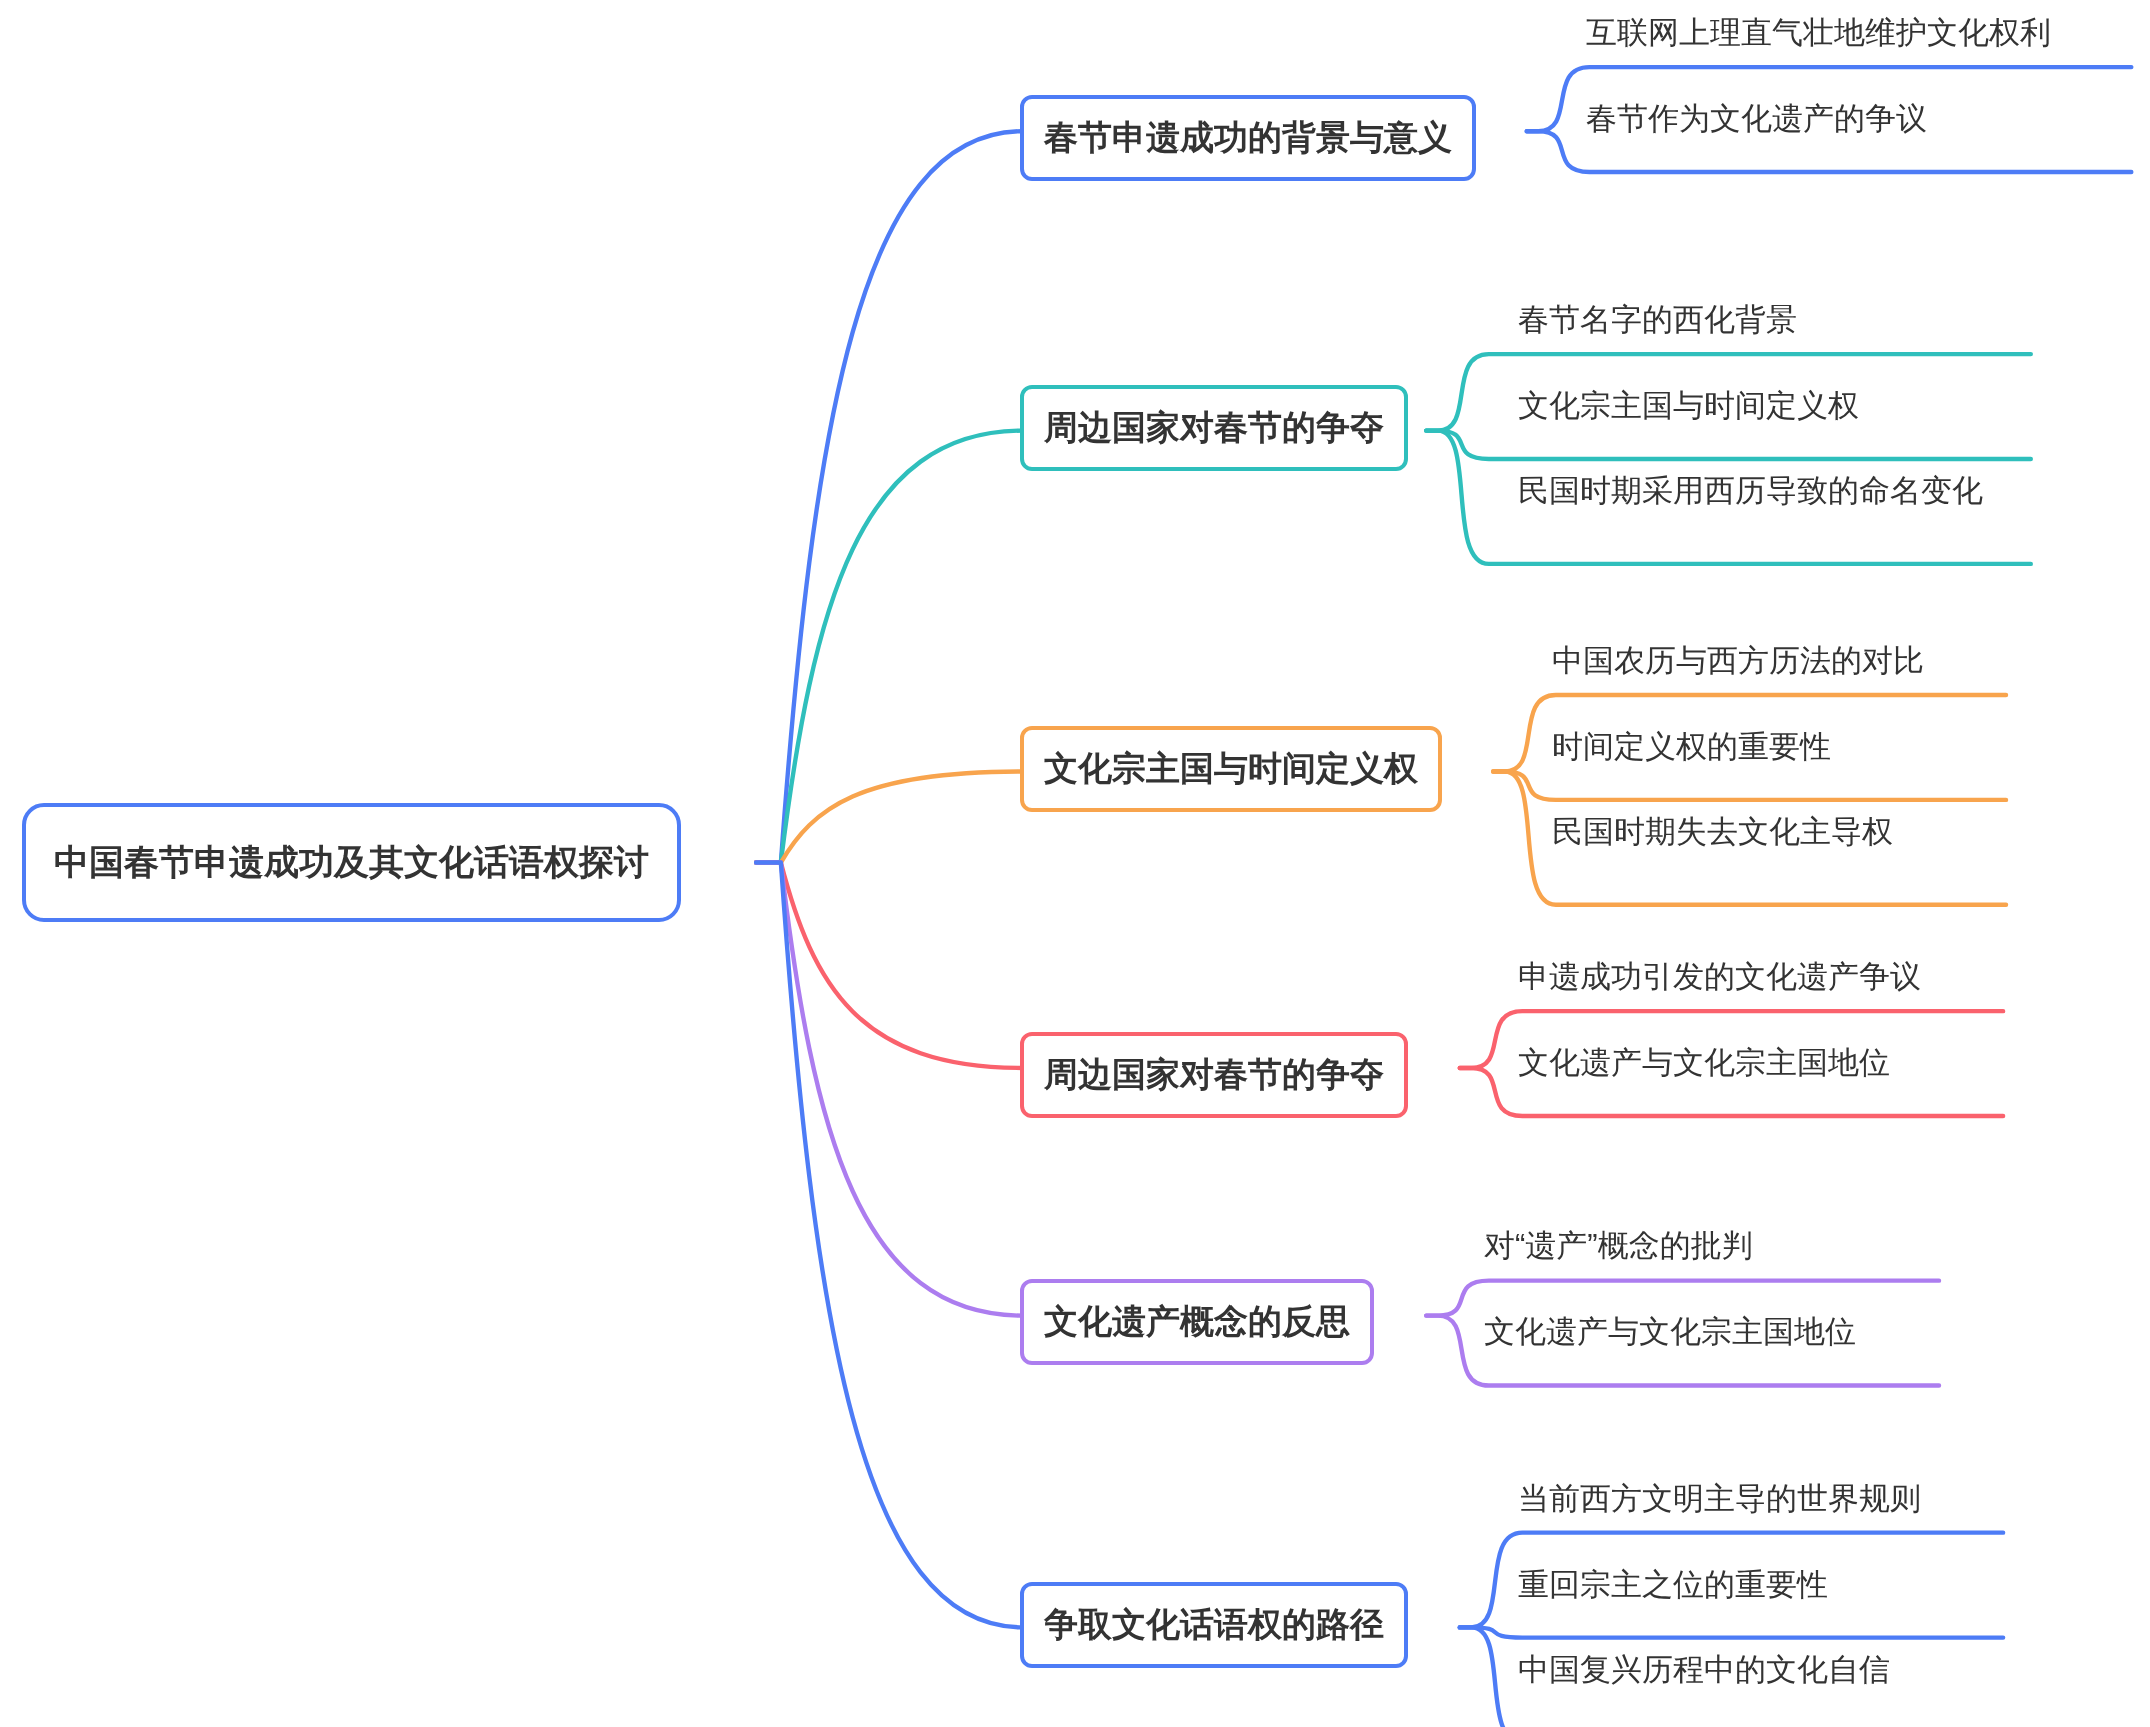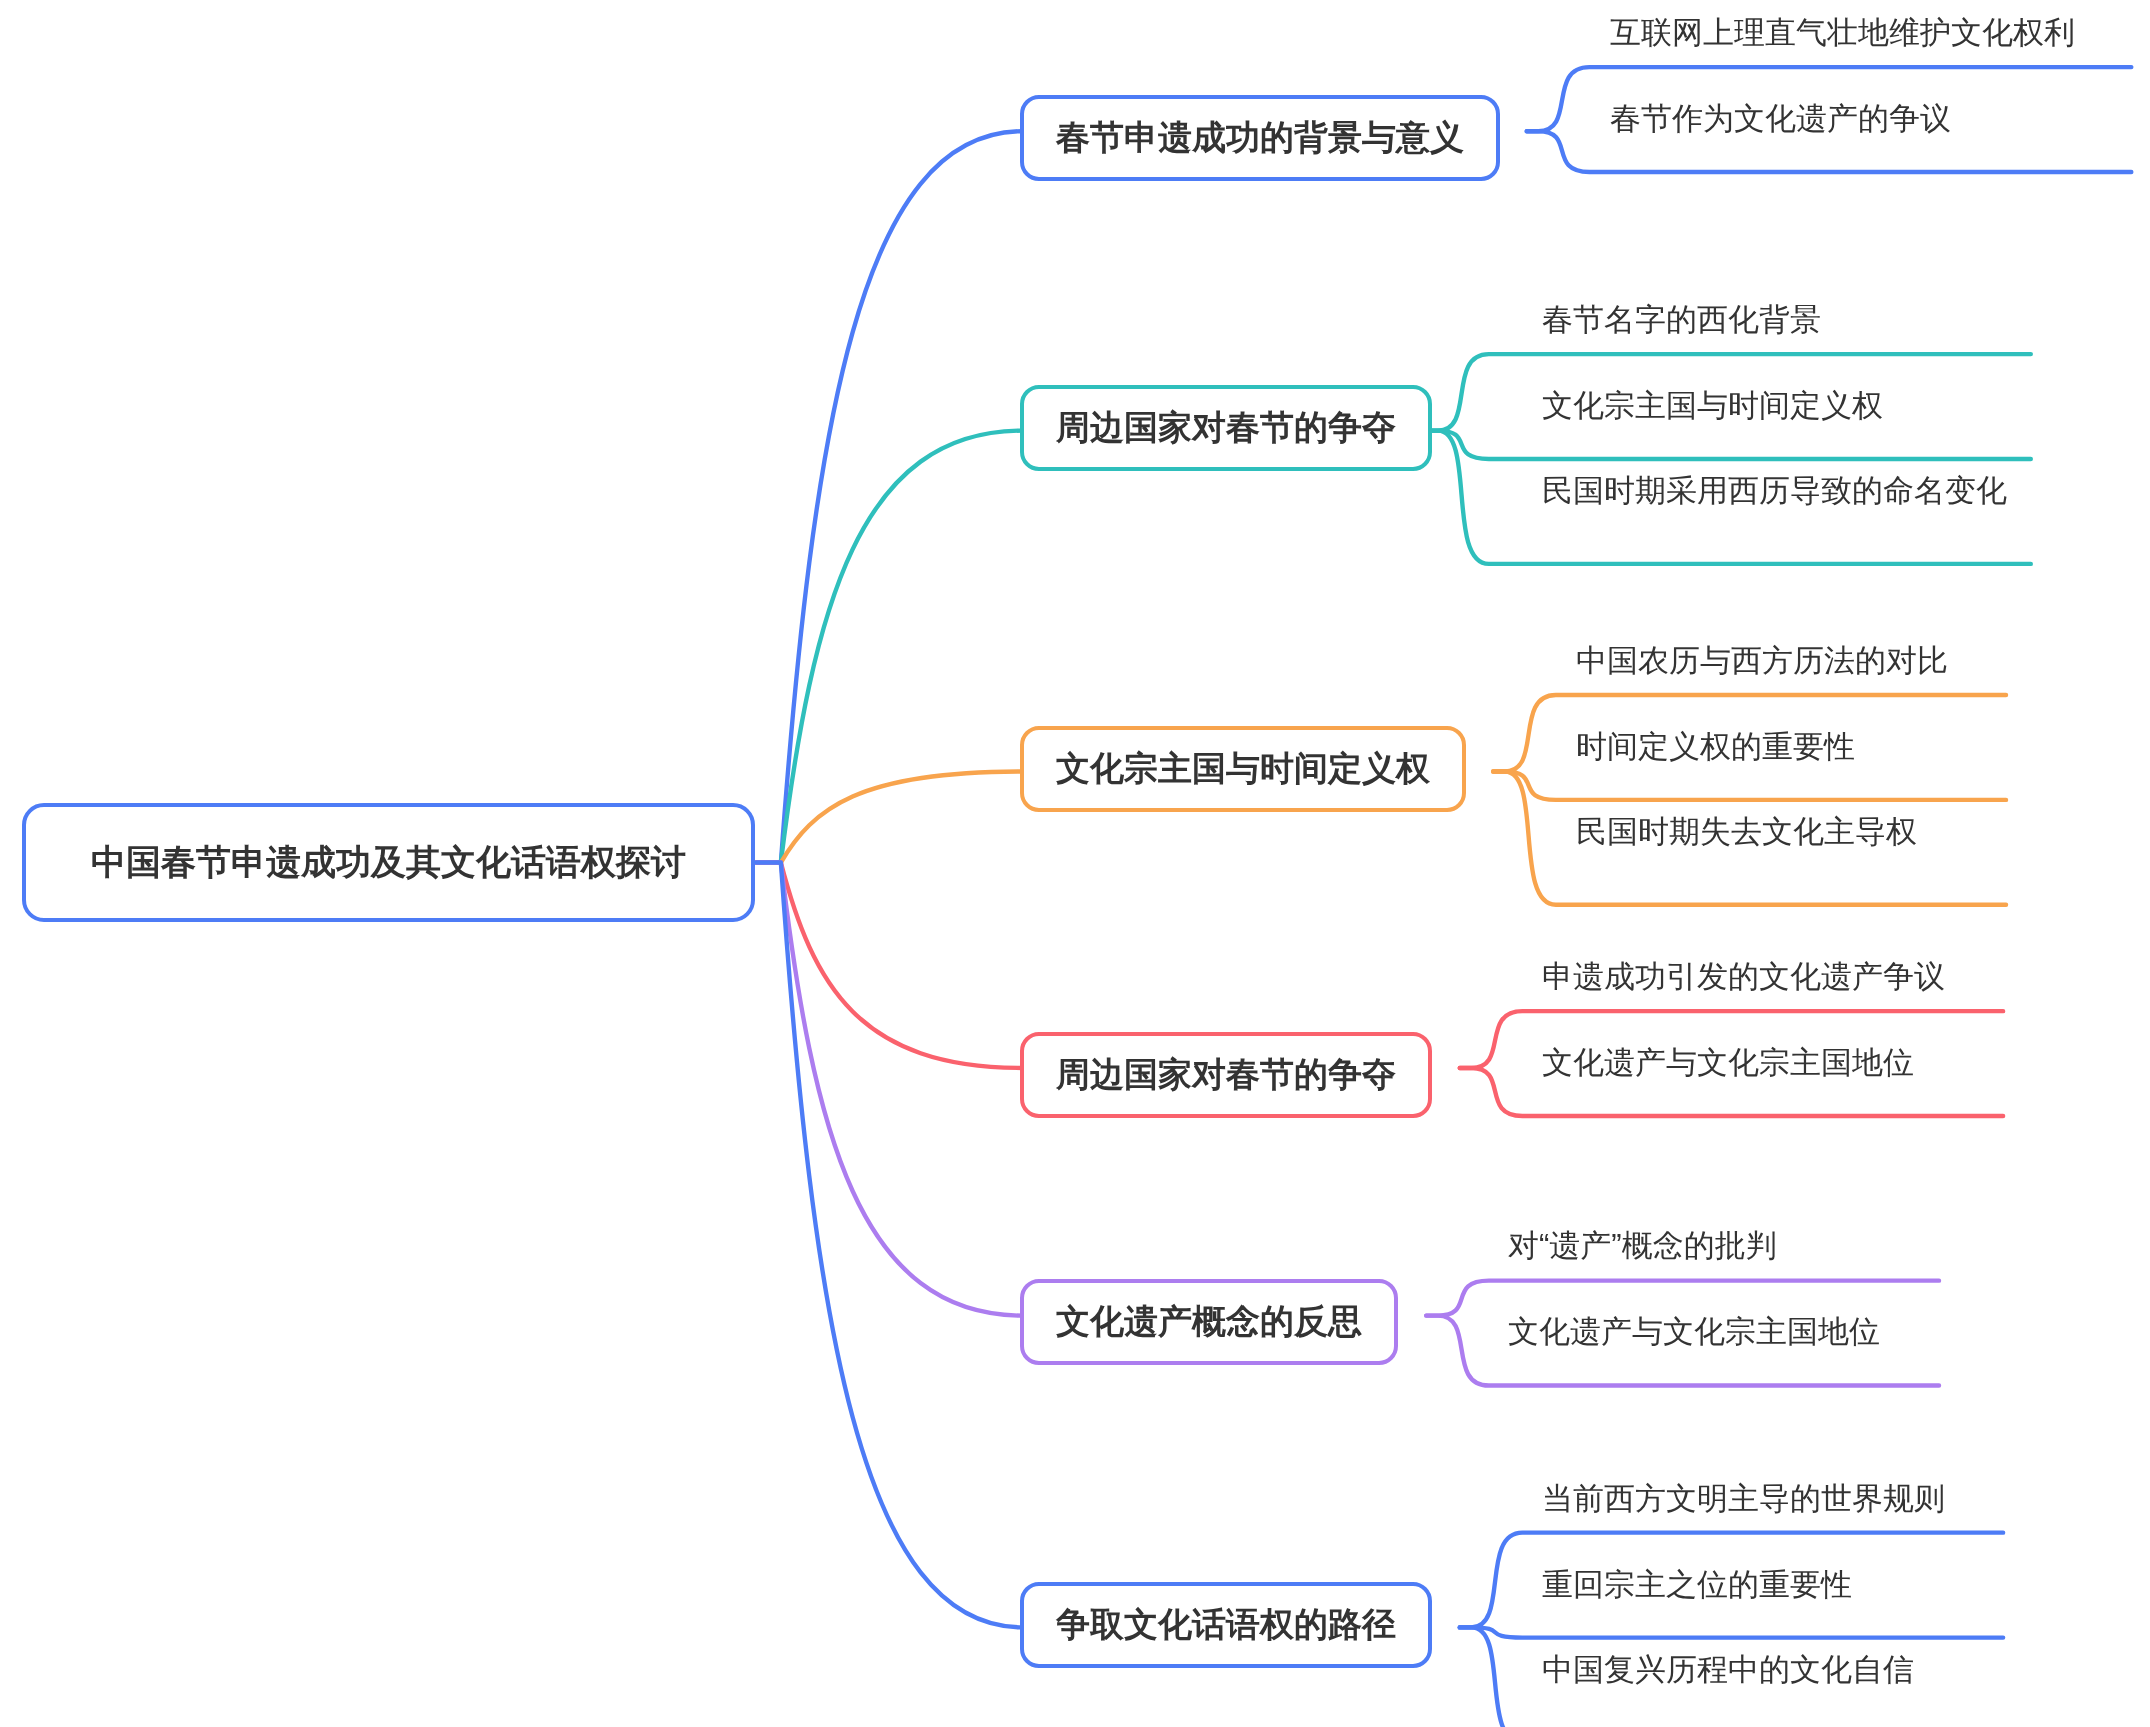--- a/index.html
+++ b/index.html
@@ -11,31 +11,31 @@
     background:#ffffff;
     border:4.4px solid var(--c,#4D7CF6);
     display:flex;align-items:center;justify-content:center;
     color:var(--txt,#333333);
     font-weight:600;
     white-space:nowrap;
     z-index:2;
   }
   .root-node{
     position:absolute;left:22px;top:803px;
-    height:119px;padding:0 65px;
+    height:119px;padding:0 28px;
     font-size:35px;border-radius:22px;
   }
   .branch-group{
     position:absolute;left:1020px;
     display:flex;align-items:center;gap:58px;
     z-index:2;
   }
   .branch{
-    height:86px;padding:0 32px;
-    font-size:34px;border-radius:19px;
+    height:86px;padding:0 20px;
+    font-size:34px;border-radius:12px;
     position:relative;z-index:2;margin-top:33px;
   }
   .children{
     display:flex;flex-direction:column;gap:23px;
     transform:translateY(var(--shift,0px));
   }
   .leaf{
     font-size:31px;font-weight:500;
     color:var(--txt,#333333);
     white-space:nowrap;

